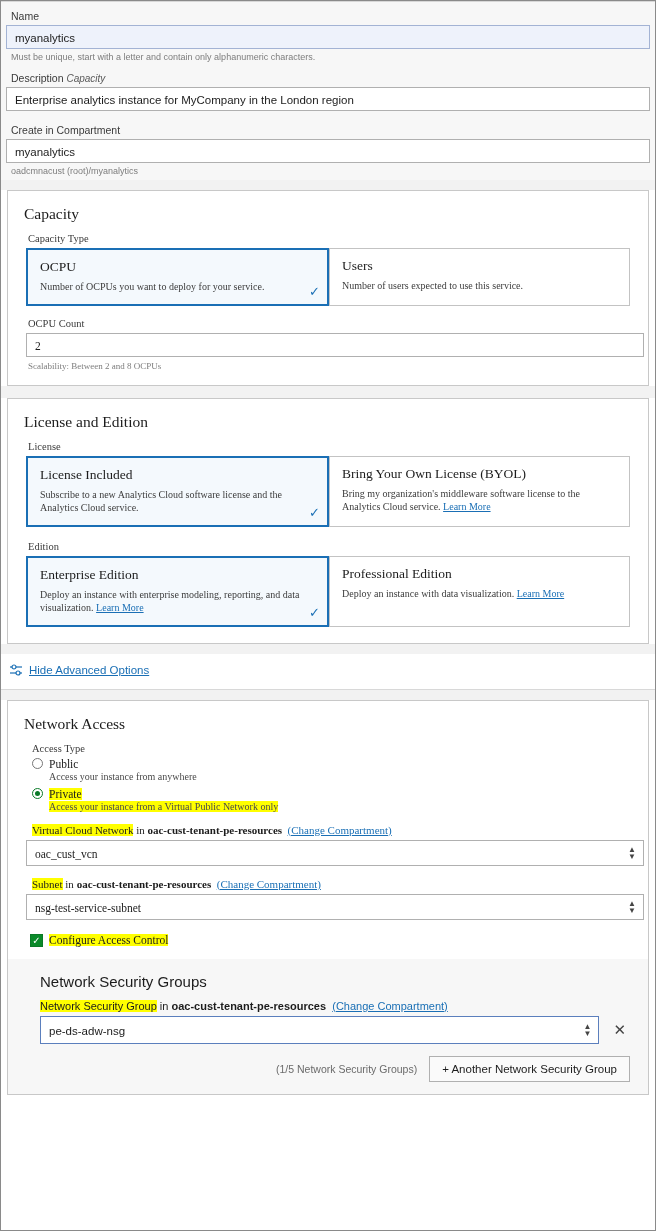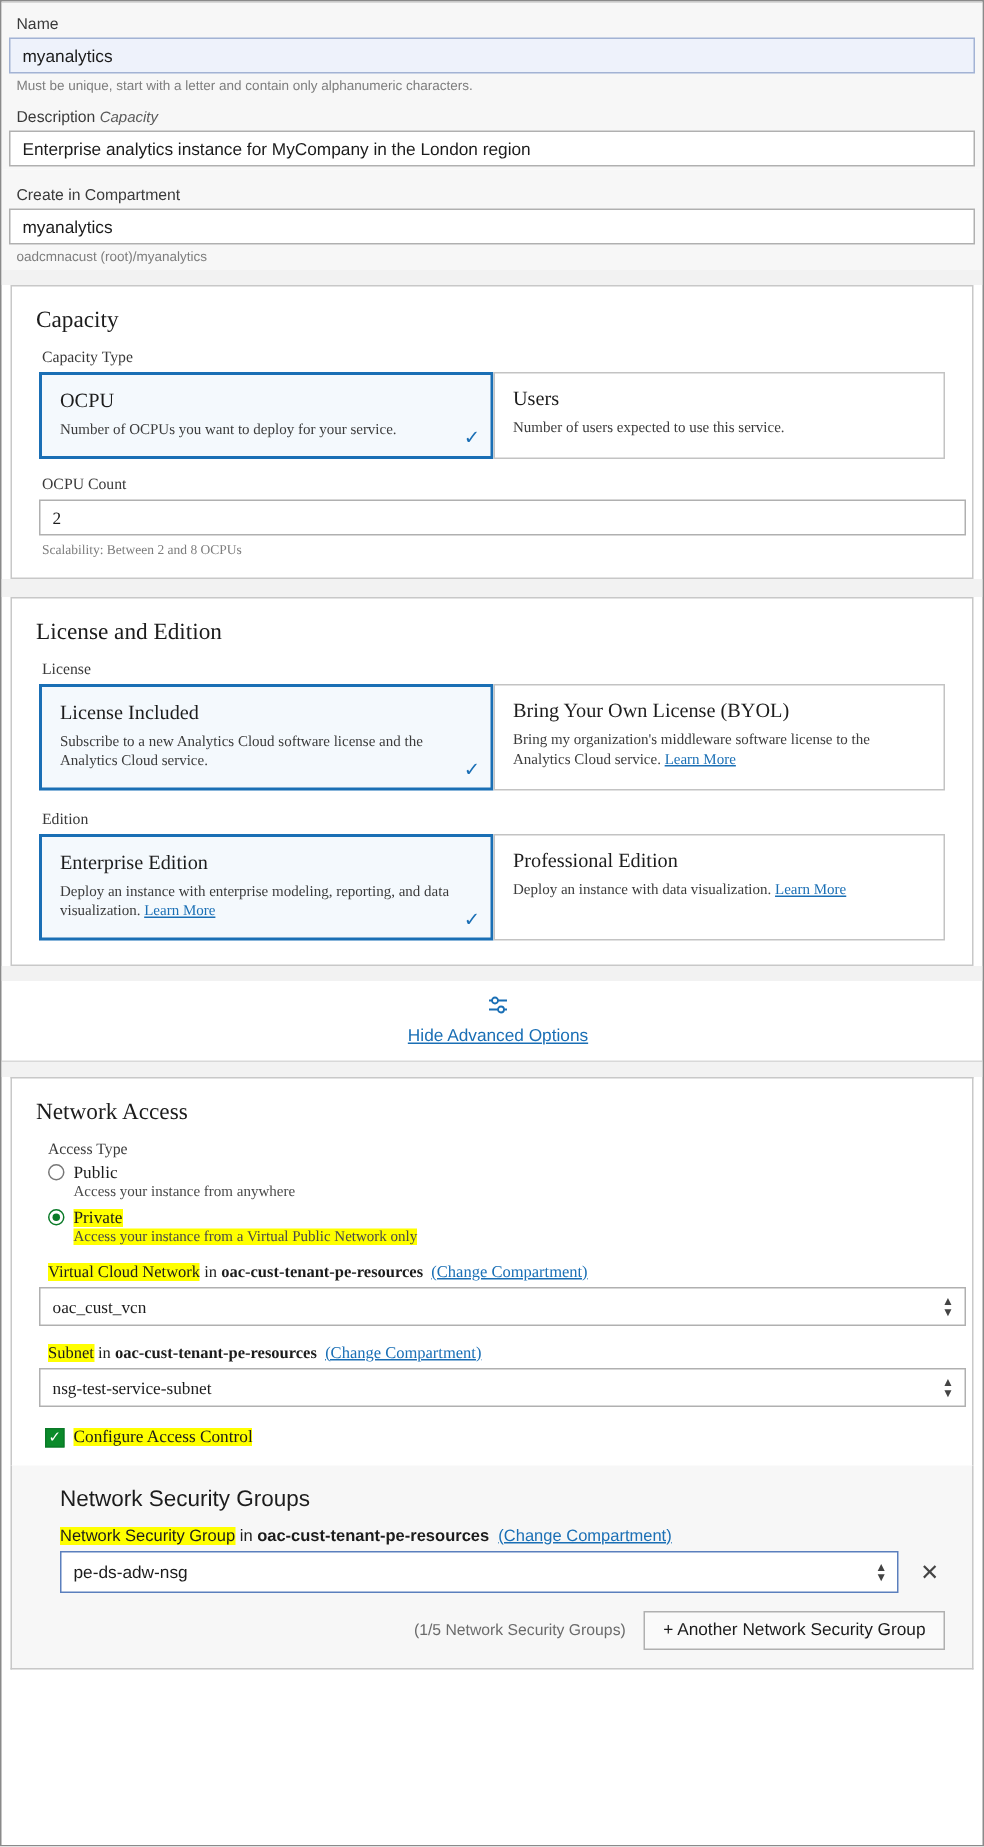--- a/index.html
+++ b/index.html
@@ -119,25 +119,24 @@
     padding: 0 8px;
     display: block;
   }
   .inner-hint {
     font-size: 9px;
     color: #7d7d7d;
     padding: 4px 0 0 20px;
   }
   .adv-toggle {
     display: flex;
-    align-items: center;
+    align-items: flex-start;
     gap: 6px;
     padding: 10px 0 10px 8px;
     font-size: 11.5px;
-    flex-direction: column;
   }
   .radio-row {
     display: flex;
     align-items: center;
     gap: 6px;
     padding-left: 24px;
     font-size: 11.5px;
     color: #1c1c1c;
   }
   .radio {

